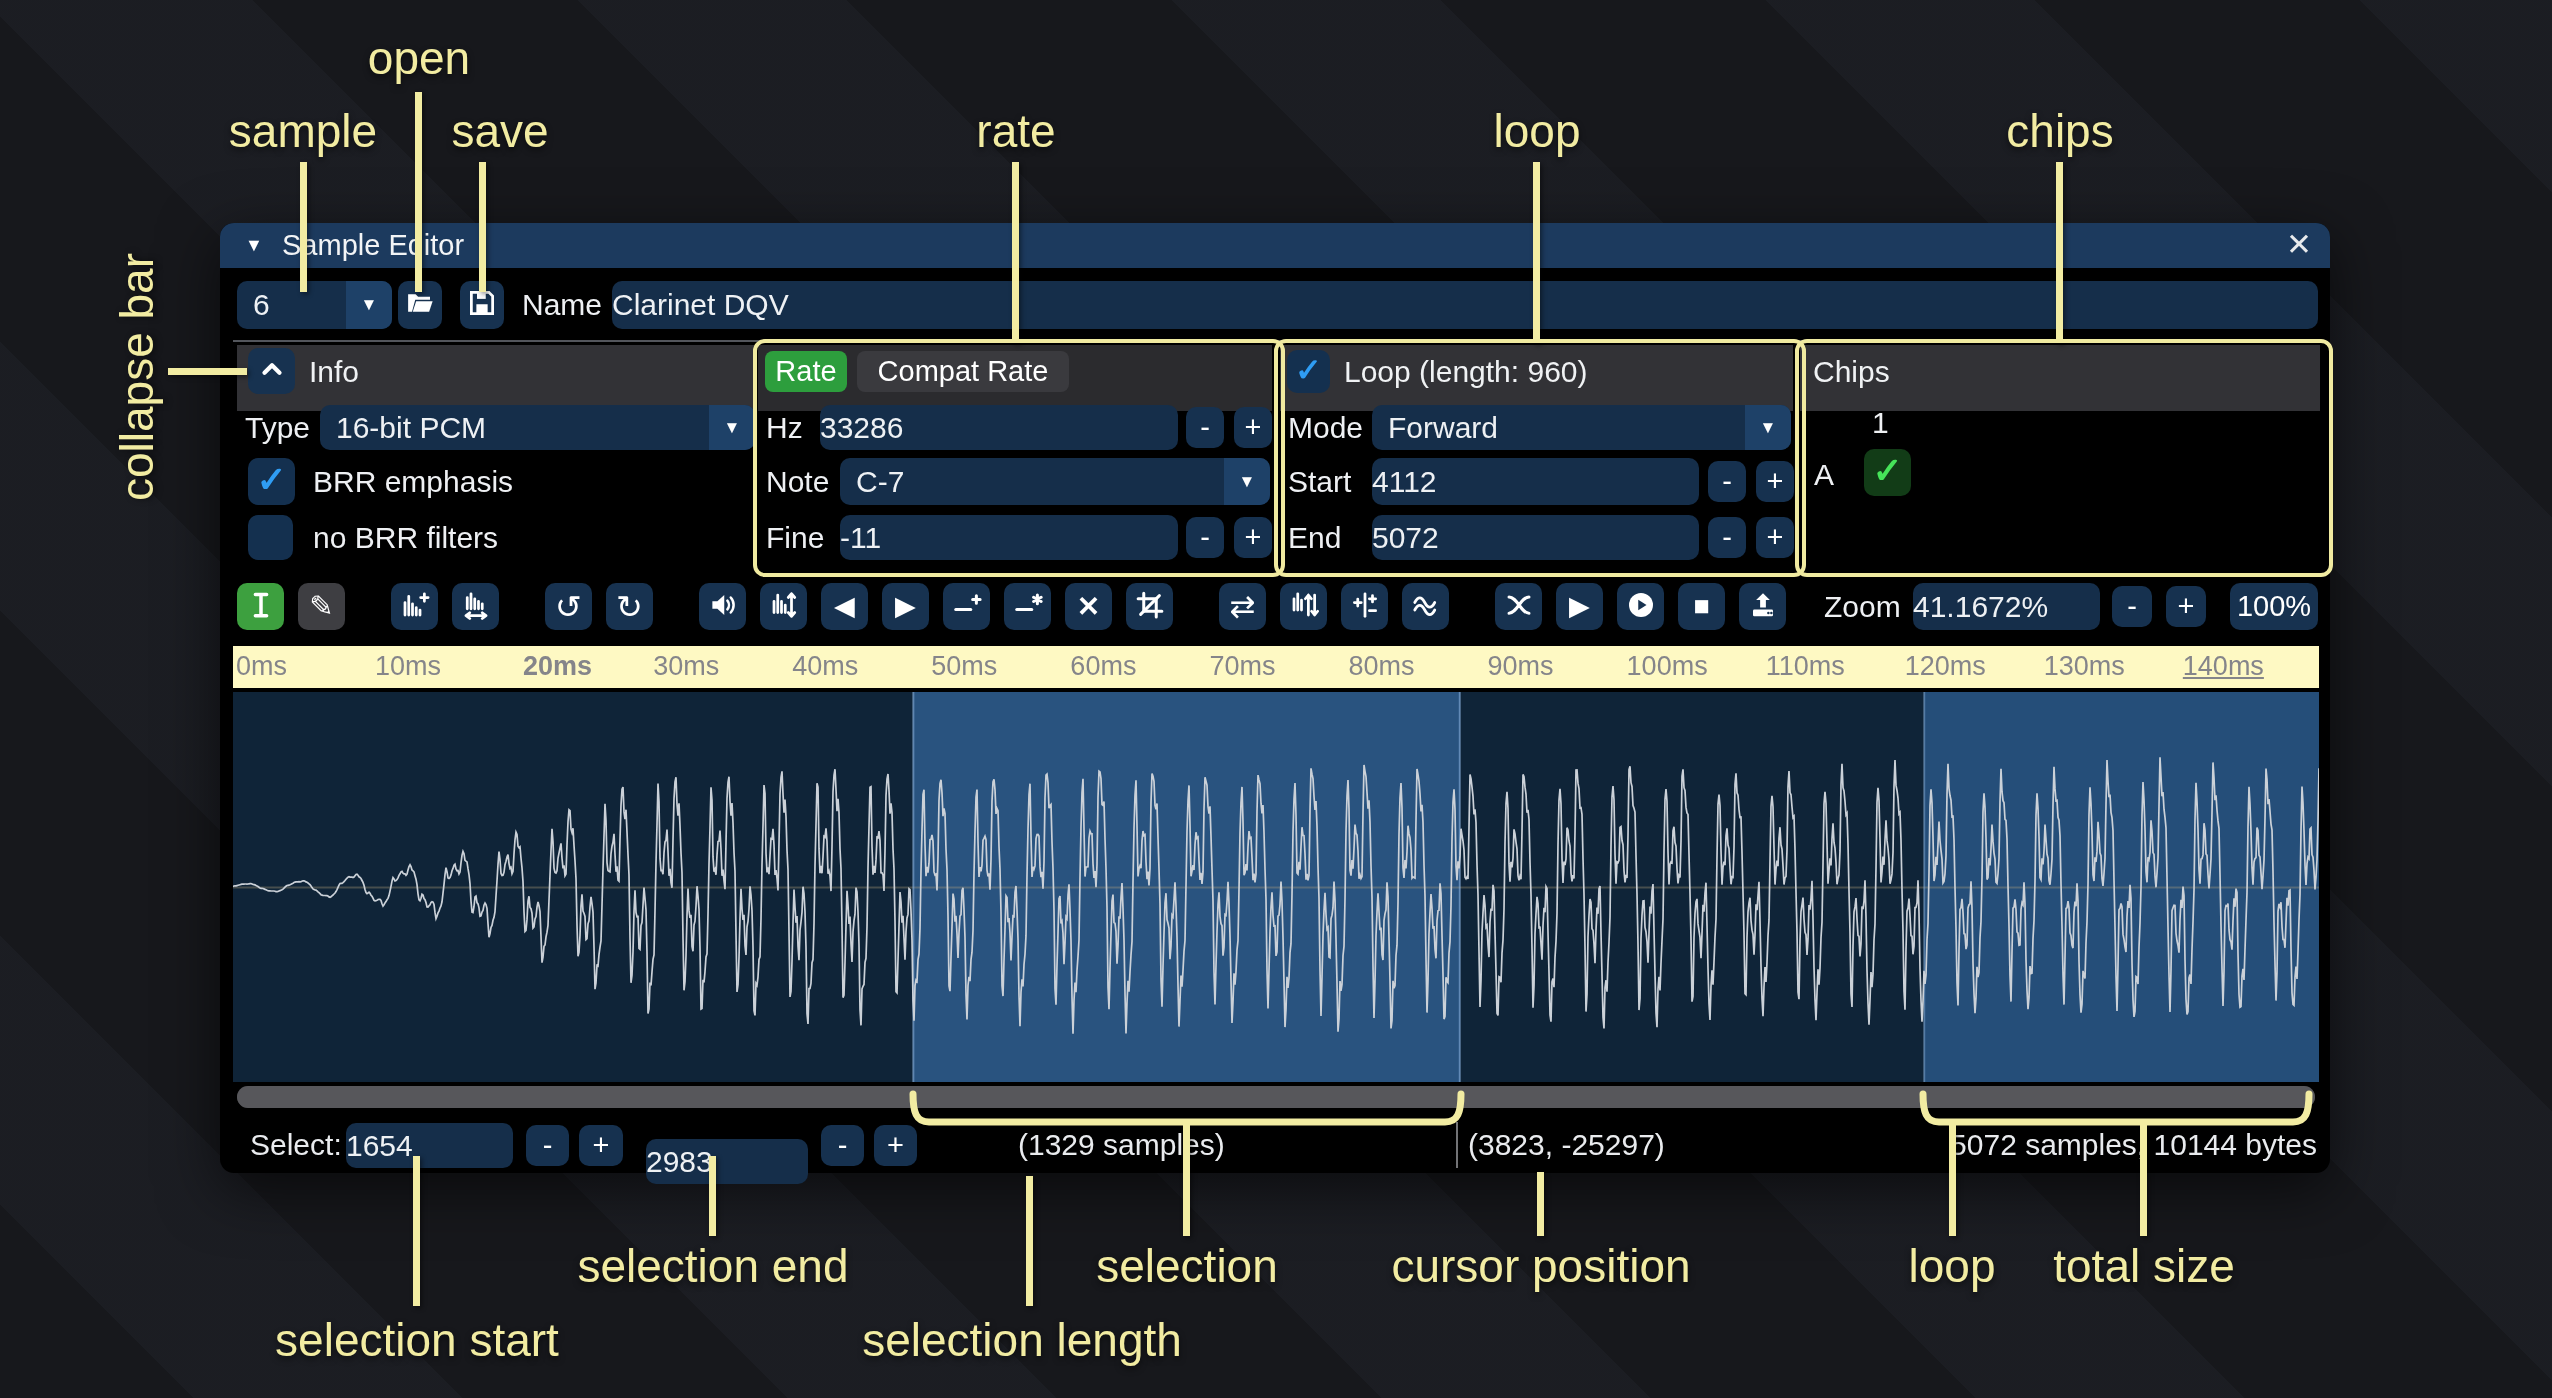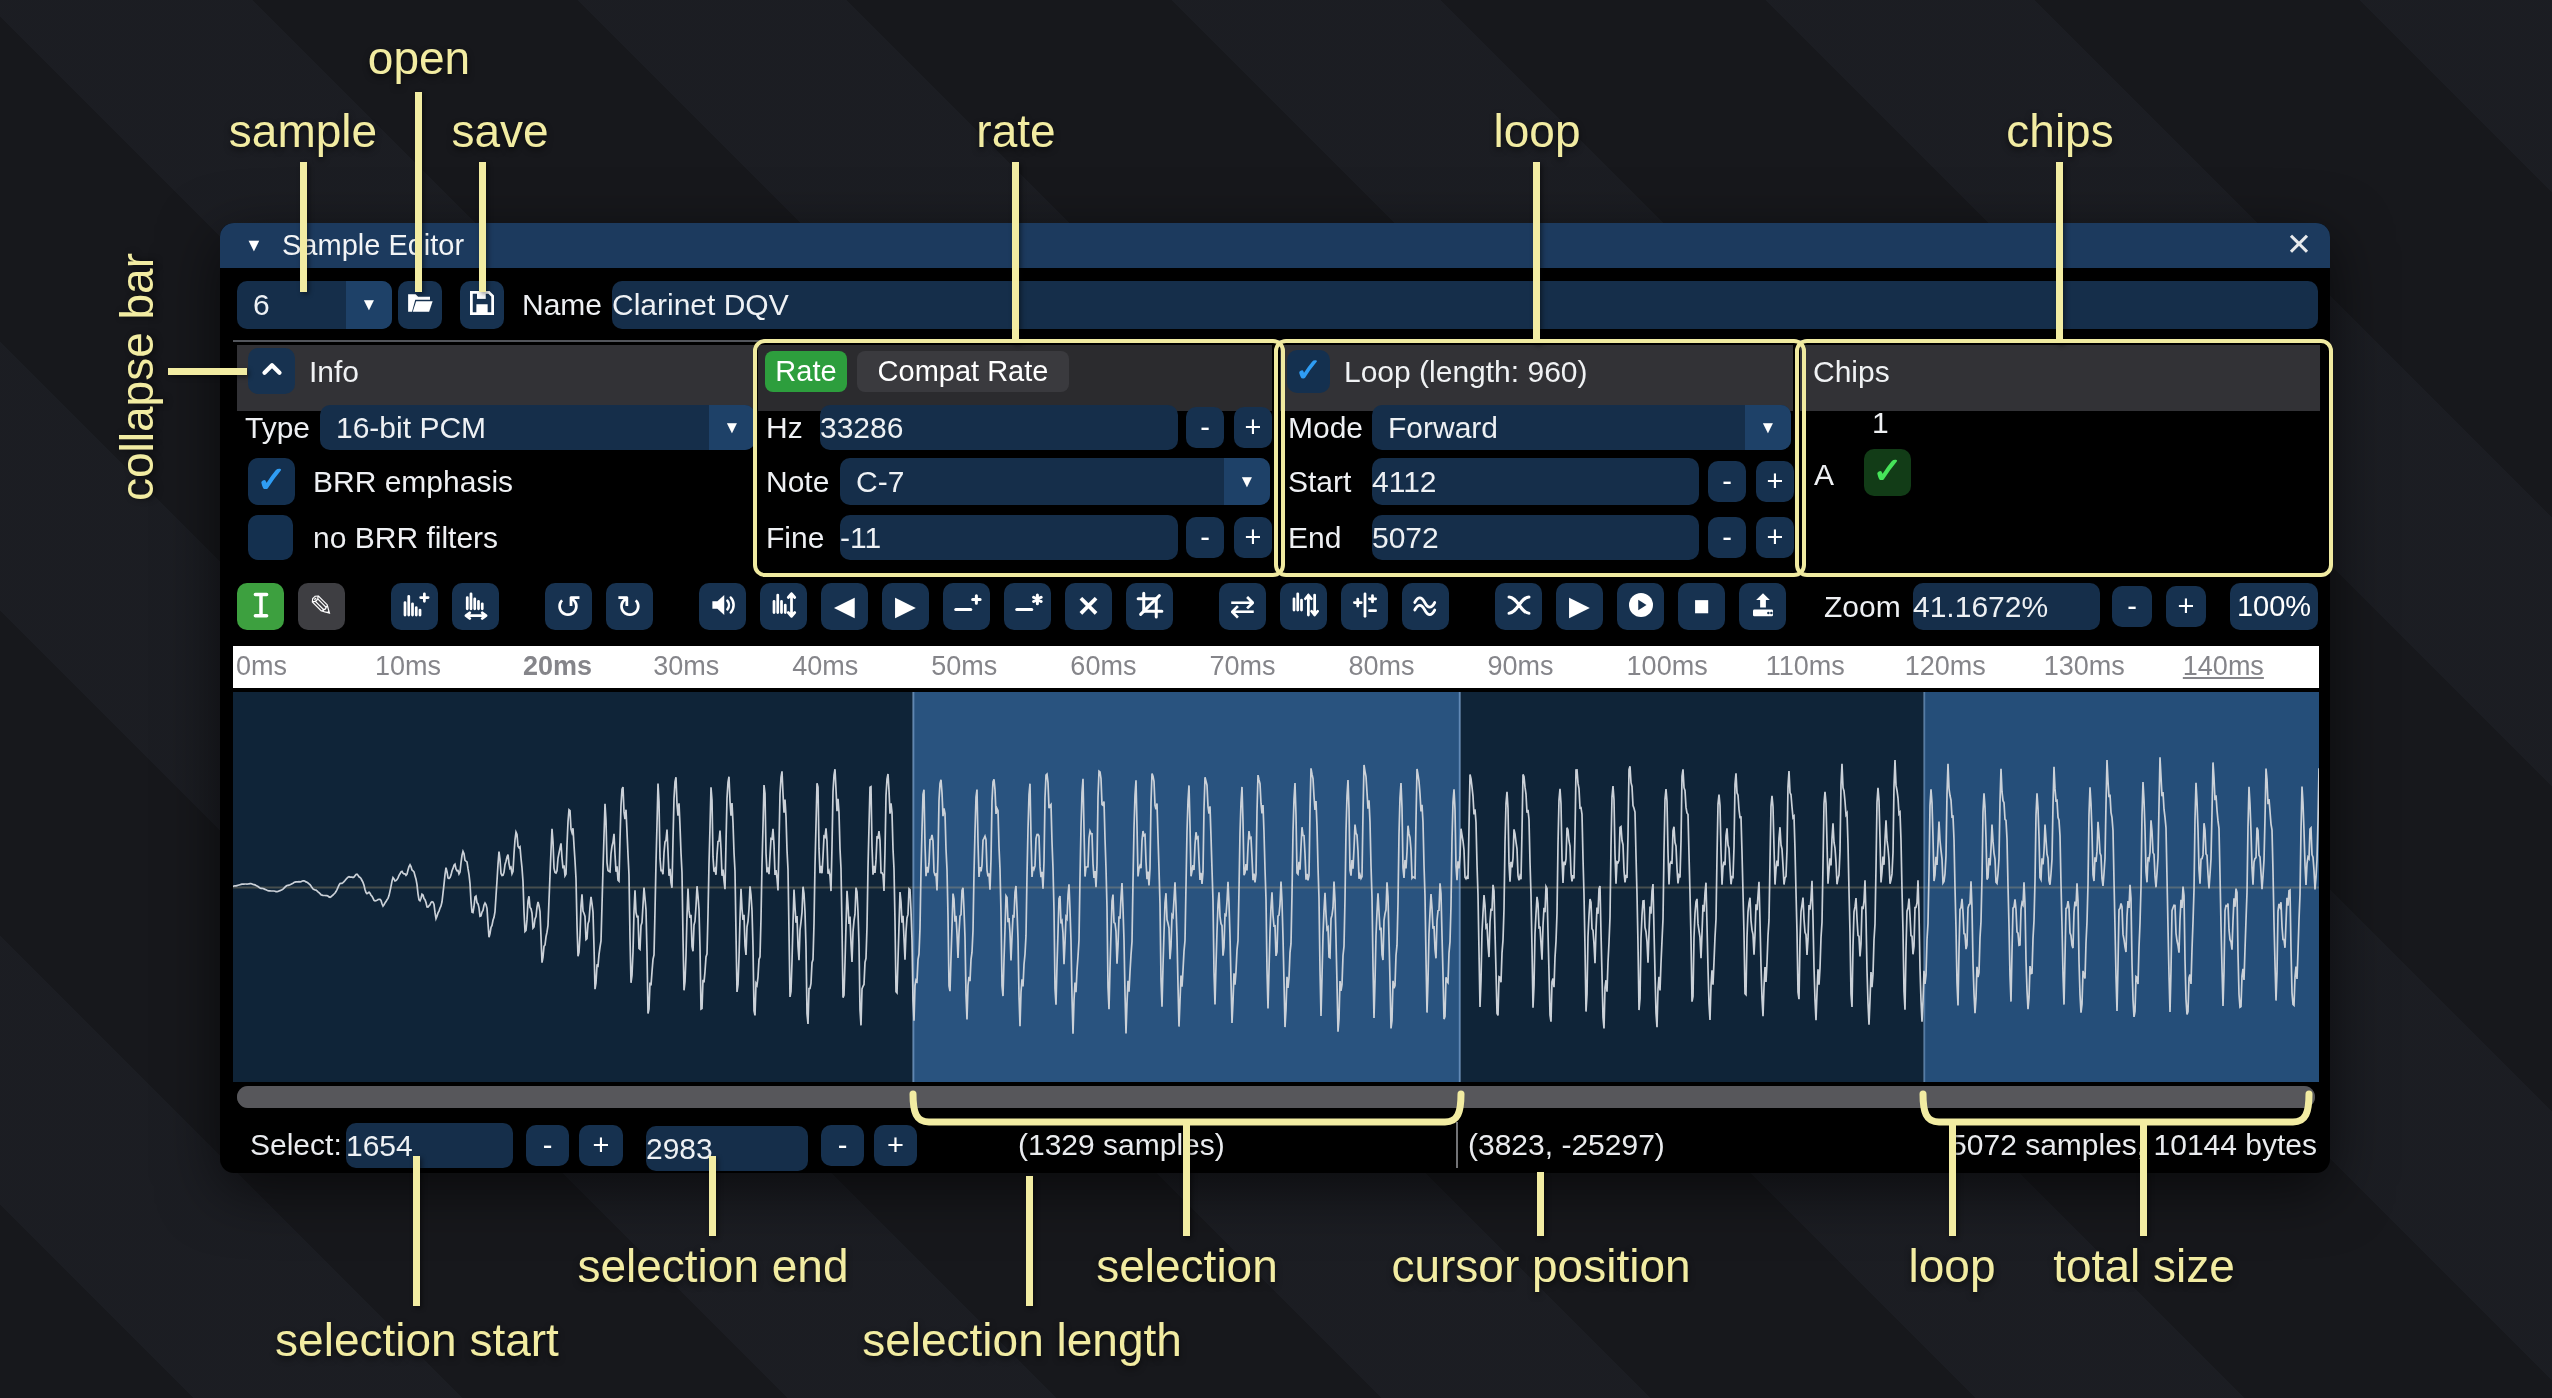--- a/index.html
+++ b/index.html
@@ -33,21 +33,21 @@
   .checkbox .ck{color:#2f9df4;font-size:36px;font-weight:bold;line-height:1;transform:translateY(-2px);}
   .mp{position:absolute;background:#16314f;border-radius:10px;color:#fff;font-size:29px;
     display:flex;align-items:center;justify-content:center;}
   .tab{position:absolute;top:6px;height:41px;border-radius:8px;display:flex;align-items:center;justify-content:center;
     font-size:29px;color:#fff;}
   .toolbar{position:absolute;left:17px;top:360px;height:47px;display:flex;gap:46px;}
   .tgroup{display:flex;gap:14px;}
   .tbtn{width:47px;height:47px;border-radius:10px;background:#173250;display:flex;align-items:center;justify-content:center;}
   .tbtn.active{background:#3da03f;} .tbtn.gray{background:#3e3e42;}
   .uic{font-size:27px;color:#fff;line-height:1;}
-  .ruler{position:absolute;left:13px;top:423px;width:2086px;height:42px;background:#ffffff;overflow:hidden;}
+  .ruler{position:absolute;left:13px;top:423px;width:2086px;height:42px;background:#fef9c3;overflow:hidden;}
   .rtick{position:absolute;top:5px;font-size:27px;color:#85858a;white-space:nowrap;}
   .wave{position:absolute;left:13px;top:469px;width:2086px;height:390px;background:#0f2438;overflow:hidden;}
   .scrollzone{position:absolute;left:17px;top:863px;width:2078px;height:22px;background:#2a2a2d;border-radius:11px;}
   .thumb{position:absolute;inset:0;background:#57575b;border-radius:11px;}
   .statusbar{position:absolute;left:13px;top:899px;width:2086px;height:46px;color:#e9ebee;font-size:30px;}
   .sb-item{position:absolute;top:0;height:46px;display:flex;align-items:center;}
   .statsep{position:absolute;top:0;height:46px;width:2px;background:#8f9094;opacity:.8;}
   
   #annotations{position:absolute;inset:0;z-index:5;pointer-events:none;}
   .ann{position:absolute;transform:translate(-50%,-50%);color:#f2eca2;font-size:46px;white-space:nowrap;
@@ -417,21 +417,21 @@
       <span class="sb-item" style="left:17px;">Select:</span>
       <div class="input" style="left:113px;top:1px;width:167px;height:45px;">
         <span>1654</span>
       </div>
       <div class="mp" style="left:293px;top:3px;width:43px;height:41px;">
           <span>-</span>
         </div>
       <div class="mp" style="left:346px;top:3px;width:44px;height:41px;">
           <span>+</span>
         </div>
-      <div class="input" style="left:413px;top:4px;width:162px;height:45px;">
+      <div class="input" style="left:413px;top:17px;width:162px;height:45px;">
         <span>2983</span>
       </div>
       <div class="mp" style="left:588px;top:3px;width:43px;height:41px;">
           <span>-</span>
         </div>
       <div class="mp" style="left:641px;top:3px;width:43px;height:41px;">
           <span>+</span>
         </div>
       <span class="sb-item" style="left:785px;">(1329 samples)</span>
       <div class="statsep" style="left:1223px;"></div>

